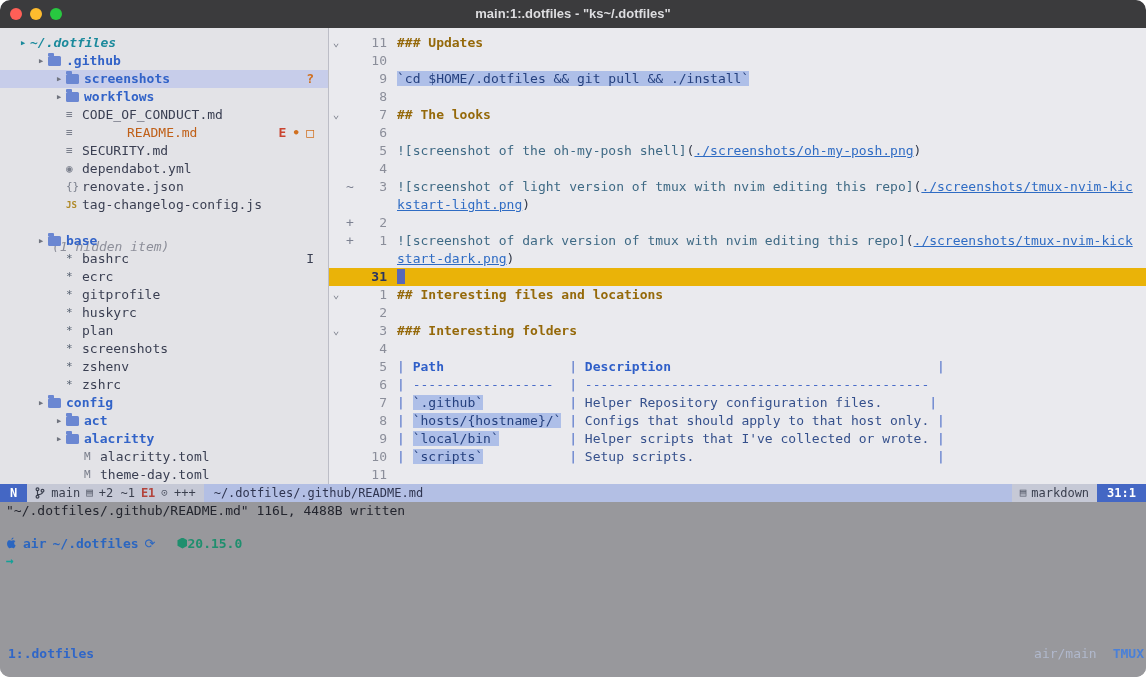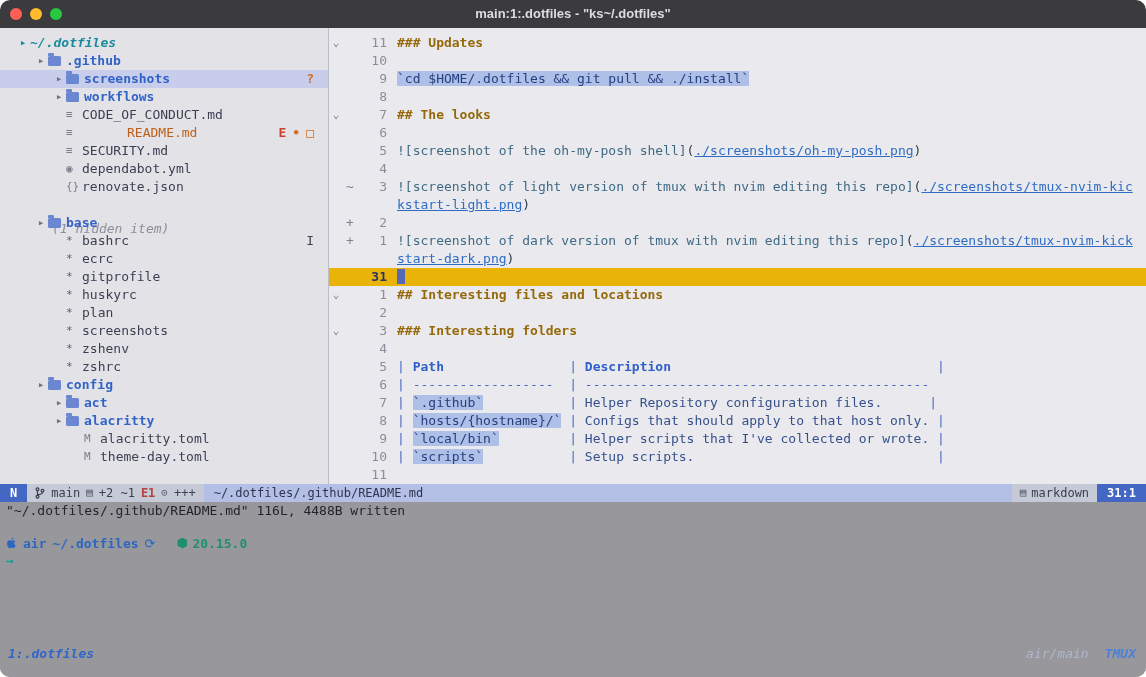--- a/index.html
+++ b/index.html
@@ -61,24 +61,24 @@
   .sl-ico{color:#565b6a;font-size:11px;}
   .sl-err{color:#b3423a;font-weight:600;}
   .sl-path{flex:1;background:#b3bfe4;color:#2f3550;padding:0 10px;white-space:nowrap;overflow:hidden;}
   .sl-ft{background:#c6c9d6;color:#3a3f4e;padding:0 8px;display:flex;gap:5px;align-items:center;}
   .sl-pos{background:#4467c4;color:#fff;font-weight:bold;padding:0 10px;}
   
   .cmdline{height:18px;line-height:18px;color:#23252e;padding-left:6px;background:#98989c;}
   .termarea{height:157px;background:#98989c;display:flex;flex-direction:column;padding:14px 0 0 6px;box-sizing:border-box;}
   .prompt-line{height:18px;display:flex;align-items:center;gap:6px;color:#2b66c0;font-weight:bold;}
   .prompt-sync{font-weight:normal;}
-  .node-seg{display:flex;align-items:center;gap:5px;color:#1f8f6e;margin-left:16px;font-weight:600;text-align:right;}
+  .node-seg{display:flex;align-items:center;color:#1f8f6e;margin-left:16px;font-weight:600;text-align:right;}
   .hex{width:10px;height:11px;background:#1f8f6e;clip-path:polygon(50% 0,100% 25%,100% 75%,50% 100%,0 75%,0 25%);display:inline-block;}
   .prompt-arrow{height:18px;line-height:18px;color:#14a098;font-weight:bold;}
-  .tmux-bar{margin-top:auto;display:flex;padding:0 10px 14px 2px;line-height:18px;font-style:italic;}
+  .tmux-bar{margin-top:auto;display:flex;padding:0 2px 14px 2px;line-height:18px;}
   .tmux-win{color:#2f66c8;font-weight:bold;}
   .tmux-right{margin-left:auto;display:flex;}
   .tmux-session{color:#b0b8cc;}
   .tmux-label{color:#4a80d8;font-weight:bold;margin-left:16px;}
 </style>
 </head>
 <body>
 
 <div class="screen">
 
@@ -130,20 +130,24 @@
           <span class="gico gico-md">≡</span>
           <span class="tlabel">SECURITY.md</span>
         </div>
         <div class="trow file" style="padding-left: 66px;">
           <span class="gico gico-yml">◉</span>
           <span class="tlabel">dependabot.yml</span>
         </div>
         <div class="trow file" style="padding-left: 66px;">
           <span class="gico gico-json">{}</span>
           <span class="tlabel">renovate.json</span>
+        </div>
+        <div class="trow file" style="padding-left: 66px;">
+          <span class="gico gico-js">JS</span>
+          <span class="tlabel">tag-changelog-config.js</span>
         </div>
         <div class="trow hidden" style="padding-left: 52px;">
           <span class="tlabel">(1 hidden item)</span>
         </div>
         <div class="trow folder" style="padding-left: 34px;">
           <span class="arrow">▸</span>
           <span class="fico"></span>
           <span class="tlabel">base</span>
         </div>
         <div class="trow file" style="padding-left: 66px;">

